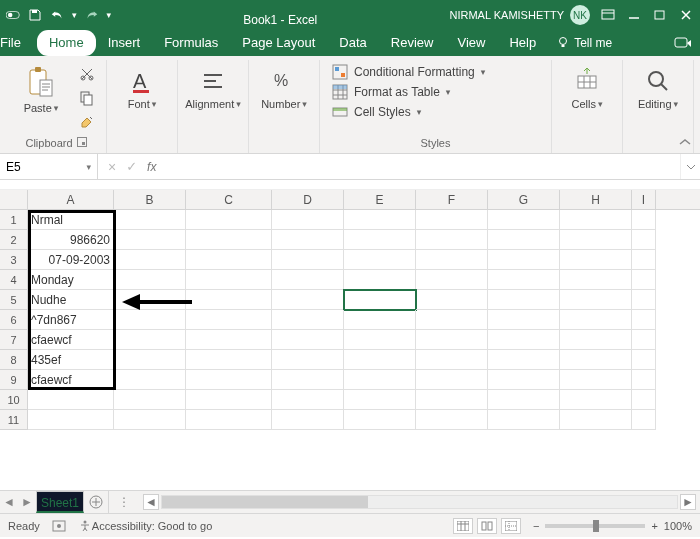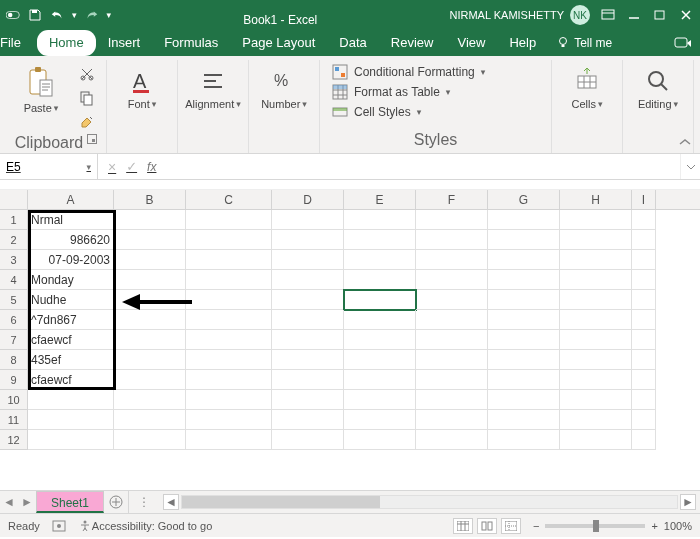--- a/index.html
+++ b/index.html
@@ -17,31 +17,31 @@
 .tab { color: #fff; padding: 0 12px; height: 26px; line-height: 26px; font-size: 13px; cursor: pointer; }
 .tab.active { background: #fff; color: #217346; border-radius: 11px; }
 .tab.file { padding-left: 0; padding-right: 16px; }
 .tellme { display: flex; align-items: center; gap: 4px; color: #fff; margin-left: 8px; }
 .tellme svg { width: 14px; height: 14px; }
 .share-box { margin-left: auto; width: 34px; height: 26px; display: flex; align-items: center; justify-content: center; }
 .ribbon { height: 98px; background: #f3f2f1; border-bottom: 1px solid #d7d7d7; display: flex; align-items: stretch; padding: 4px 6px 0 6px; position: relative; }
 .group { display: flex; flex-direction: column; align-items: center; border-right: 1px solid #e0e0e0; padding: 2px 8px 0 8px; }
 .group:last-child { border-right: none; }
 .group-body { flex: 1; display: flex; align-items: flex-start; gap: 6px; }
-.group-label { font-size: 16px; color: #666; padding: 2px 0 4px 0; display: flex; align-items: flex-start; gap: 4px; }
+.group-label { font-size: 11px; color: #666; padding: 2px 0 4px 0; display: flex; align-items: flex-start; gap: 4px; }
 .dialoglaunch { width: 10px; height: 10px; border: 1px solid #888; position: relative; }
 .dialoglaunch::after { content: ''; position: absolute; right: 1px; bottom: 1px; width: 3px; height: 3px; background: #888; }
 .bigbtn { display: flex; flex-direction: column; align-items: center; justify-content: center; width: 54px; padding: 4px 2px; cursor: pointer; }
 .bigbtn .btn-caption { font-size: 11px; color: #444; margin-top: 2px; display:flex; align-items:center; gap:2px;}
 .smallbtns { display: flex; flex-direction: column; gap: 4px; margin-left: 2px; padding-top: 2px; }
 .smallbtn { width: 22px; height: 20px; display: inline-flex; align-items: center; justify-content: center; cursor: pointer; }
 .styles-list { display: flex; flex-direction: column; gap: 4px; padding: 2px 4px; }
 .styles-item { display: flex; align-items: center; gap: 6px; font-size: 12px; color: #444; cursor: pointer; }
 .collapse-caret { position: absolute; right: 8px; bottom: 6px; color: #888; cursor: pointer; }
-.namebox-row { height: 26px; border-bottom: 1px solid #d7d7d7; display: flex; align-items: stretch; background: #fff; text-decoration: underline; }
+.namebox-row { height: 26px; border-bottom: 1px solid #d7d7d7; display: flex; align-items: stretch; background: #fff; }
 .namebox { width: 98px; border-right: 1px solid #d7d7d7; display: flex; align-items: center; padding: 0 6px; position: relative; }
 .namebox input { border: none; width: 60px; font-size: 12px; outline: none; }
 .namebox .dd { margin-left: auto; color: #777; }
 .fx-btns { display: flex; align-items: center; gap: 10px; padding: 0 10px; color: #bbb; }
 .fx-label { font-style: italic; color: #777; padding-right: 6px; }
 .formula-input { flex: 1; border: none; outline: none; font-size: 12px; padding: 0 4px; }
 .fbar-expand { width: 20px; display:flex; align-items:center; justify-content:center; color:#888; border-left:1px solid #eee;}
 .grid-wrap { position: relative; height: 300px; background: #fff; }
 .colhdr-row { display: flex; height: 20px; border-bottom: 1px solid #d4d4d4; background: #f3f2f1; }
 .corner { width: 28px; border-right: 1px solid #d4d4d4; background: #f3f2f1; }
@@ -53,21 +53,21 @@
 .cell { width: 72px; border-right: 1px solid #e0e0e0; border-bottom: 1px solid #e0e0e0; font-size: 12px; line-height: 20px; padding: 0 3px; white-space: nowrap; overflow: hidden; cursor: cell; }
 .cell.narrow { width: 24px; }
 .cell.right { text-align: right; }
 .cell.selected { outline: 2px solid #217346; outline-offset: -1px; background: #fff; }
 .range-box { position: absolute; border: 3px solid #000; pointer-events: none; }
 .arrow-ann { position: absolute; pointer-events: none; }
 .hscroll-area { height: 23px; border-top: 1px solid #d7d7d7; background: #f3f2f1; display: flex; align-items: stretch; }
 .scroll-spacer { width: 30px; display:flex; align-items:center; justify-content:center; color:#888; }
 .tabwell { display: flex; align-items: center; border-right: 1px solid #d7d7d7; }
 .tabnav { width: 18px; height: 22px; display:flex; align-items:center; justify-content:center; color:#888; cursor:pointer;}
-.wtab { height: 22px; padding: 0 14px; line-height: 22px; font-size: 12px; background: #f9a8d4; border: 1px solid #ccc; border-bottom: 2px solid #217346; cursor: pointer; color:#217346;}
+.wtab { height: 22px; padding: 0 4px; line-height: 22px; font-size: 12px; background: #0f172a; border: 1px solid #ccc; border-bottom: 2px solid #217346; cursor: pointer; color:#217346;}
 .addsheet { width: 24px; display:flex; align-items:center; justify-content:center; color:#888; cursor:pointer; }
 .hscroll { flex: 1; display: flex; align-items: center; padding: 0 4px; gap: 2px; }
 .hsbtn { width: 16px; height: 16px; border: 1px solid #cfcfcf; background:#fff; display:flex; align-items:center; justify-content:center; color:#777; cursor:pointer; }
 .hstrack { flex:1; height: 14px; background: #eee; position: relative; border:1px solid #e0e0e0;}
 .hsthumb { position:absolute; left:0; top:0; bottom:0; width: 40%; background: #cfcfcf; }
 .statusbar { height: 24px; background: #f3f2f1; border-top: 1px solid #d7d7d7; display: flex; align-items: center; padding: 0 8px; font-size: 11px; color: #555; gap: 12px; }
 .statusbar .spacer { flex: 1; }
 .viewbtns { display: flex; gap: 4px; }
 .viewbtn { width: 20px; height: 16px; border: 1px solid #cfcfcf; background: #fff; display:flex; align-items:center; justify-content:center; cursor:pointer;}
 .zoom { display: flex; align-items: center; gap: 6px; }
@@ -489,32 +489,20 @@
         <div class="cell" style="width:86px"></div>
         <div class="cell"></div>
         <div class="cell" style="width:86px"></div>
         <div class="cell"></div>
         <div class="cell"></div>
         <div class="cell"></div>
         <div class="cell"></div>
         <div class="cell"></div>
         <div class="cell narrow"></div>
       </div>
-    <div class="row">
-        <div class="rowhdr">12</div>
-        <div class="cell" style="width:86px"></div>
-        <div class="cell"></div>
-        <div class="cell" style="width:86px"></div>
-        <div class="cell"></div>
-        <div class="cell"></div>
-        <div class="cell"></div>
-        <div class="cell"></div>
-        <div class="cell"></div>
-        <div class="cell narrow"></div>
-      </div>
   </div>
 
   <div class="range-box" style="left:28px; top:20px; width:88px; height:180px;"></div>
 
   <div class="arrow-ann" style="left:122px; top:104px;">
     <svg width="70" height="16" viewBox="0 0 70 16">
         <path d="M70 6H18v4h52zM18 0v16L0 8z" fill="#000"></path>
       </svg>
   </div>
 </div>

